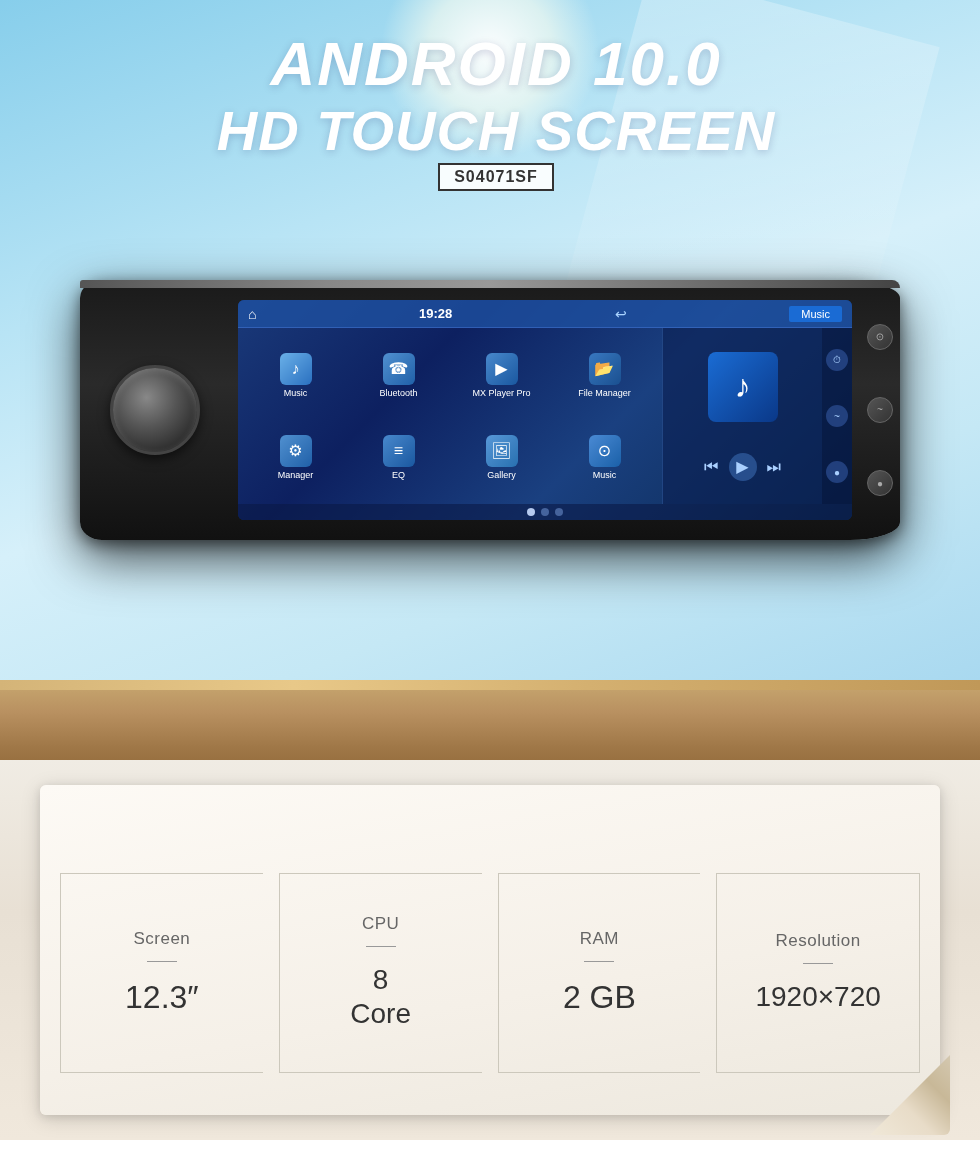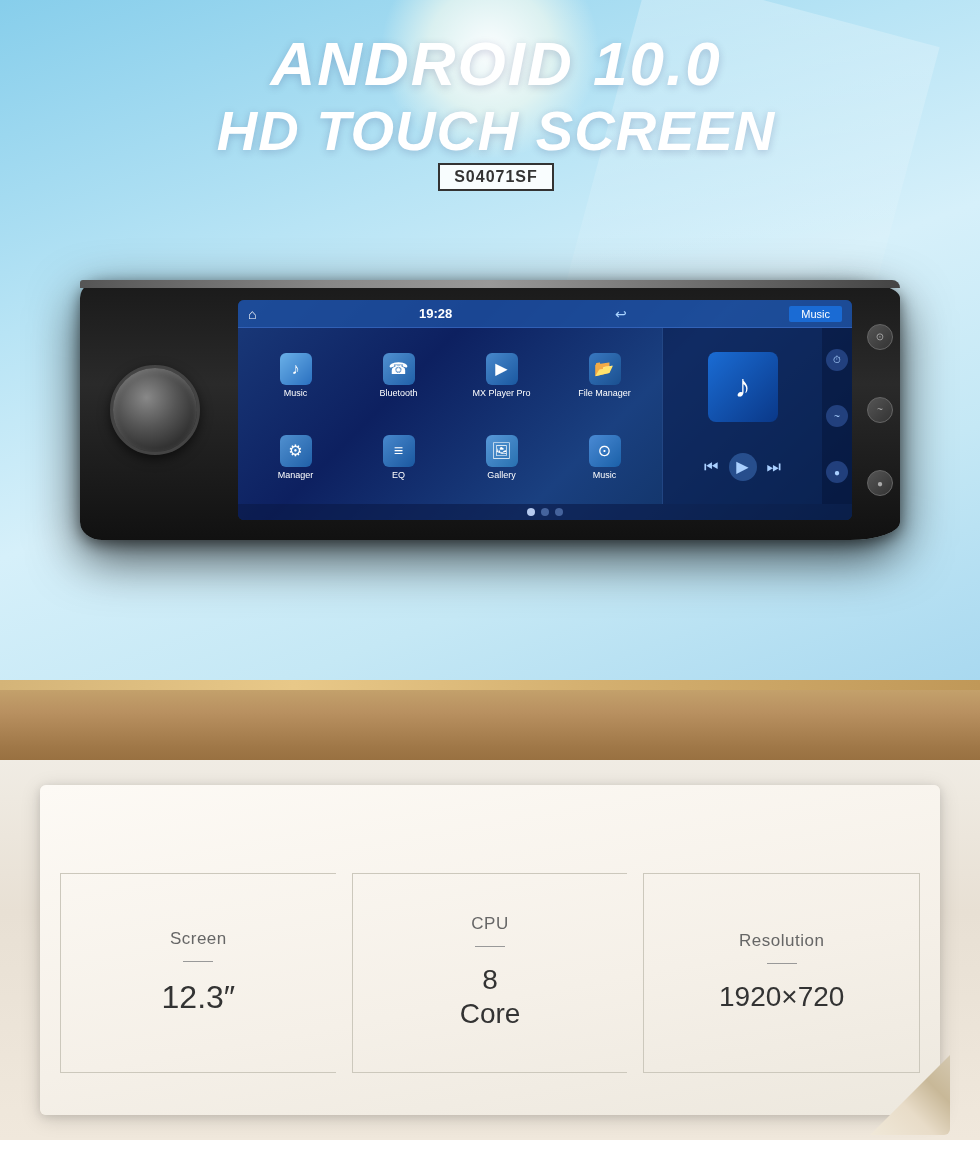--- a/index.html
+++ b/index.html
@@ -569,20 +569,25 @@
         <div class="spec-value large">12.3″</div>
       </div>
 
       <div class="spec-item">
         <div class="spec-label">CPU</div>
         <div class="spec-divider"></div>
         <div class="spec-value" style="white-space:pre-line;">8
 Core</div>
       </div>
 
+      <div class="spec-item">
+        <div class="spec-label">RAM</div>
+        <div class="spec-divider"></div>
+        <div class="spec-value large">2 GB</div>
+      </div>
 
 
       <div class="spec-item">
         <div class="spec-label">Resolution</div>
         <div class="spec-divider"></div>
         <div class="spec-value">1920×720</div>
       </div>
 
     </div>
   </div>

